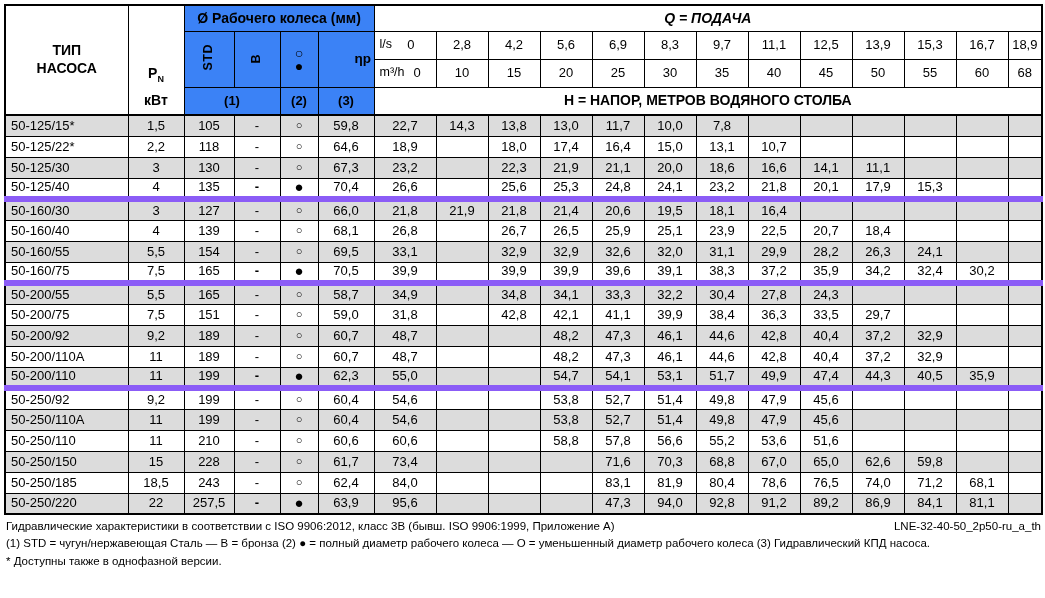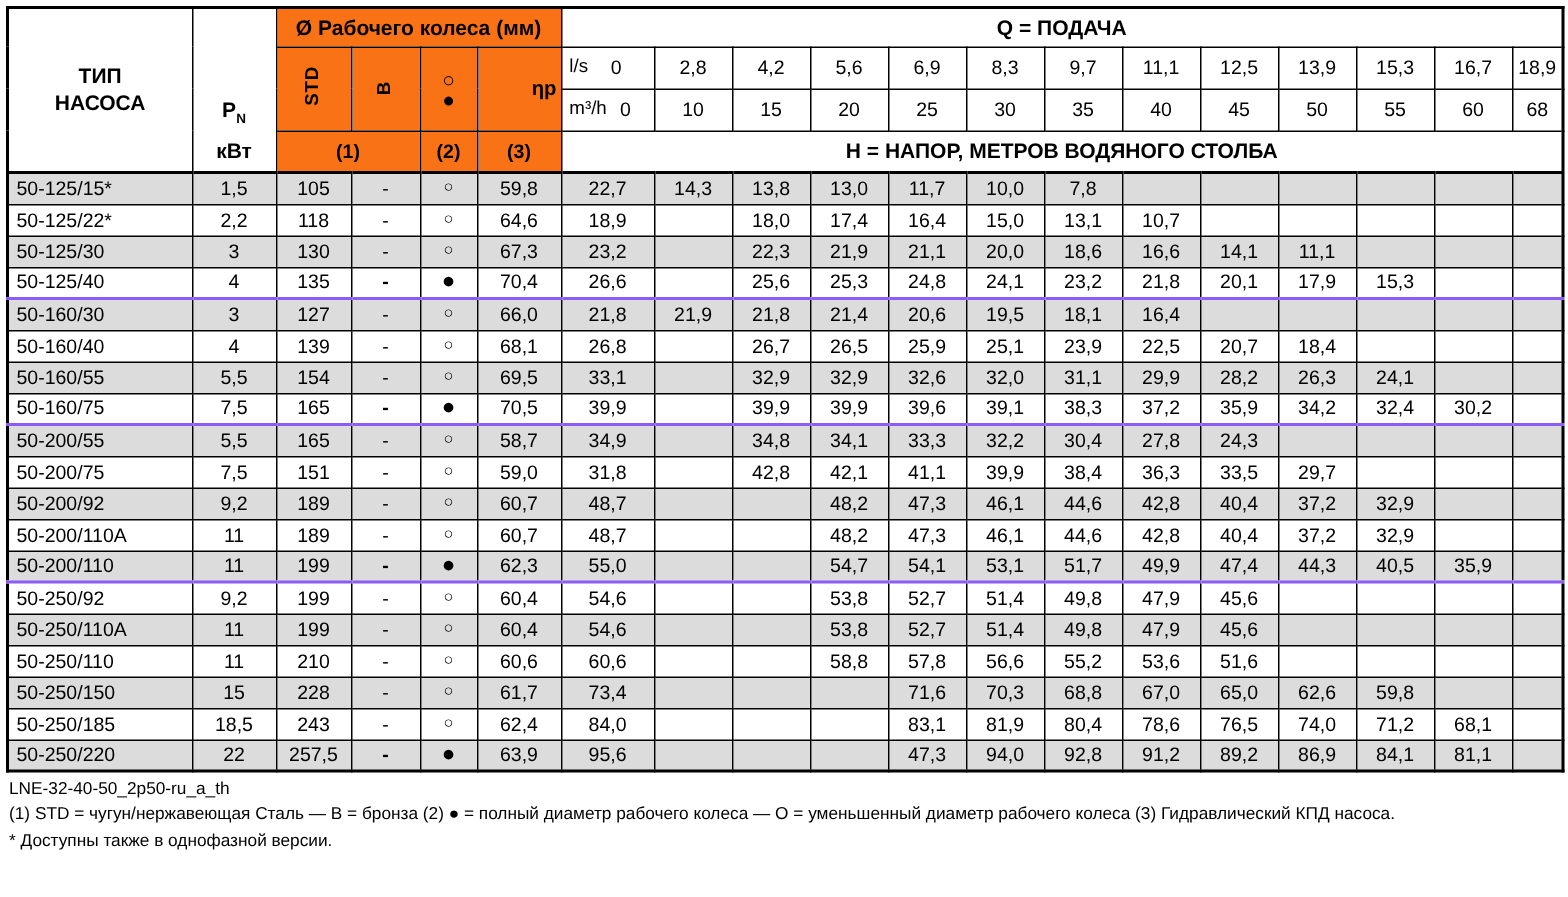--- a/index.html
+++ b/index.html
@@ -35,52 +35,52 @@
 
   th.c-type { font-size:14px; line-height:1.25; }
   th.c-type div { padding-bottom:1px; }
   th.c-type { vertical-align:middle; }
 
   th.c-pn { vertical-align:bottom; font-size:13.5px; }
   th.c-pn .pn-main { display:block; margin-bottom:9px; }
   th.c-pn .pn-unit { display:block; margin-bottom:6px; }
   th.c-pn sub { font-size:9px; }
 
-  th.shade-h { background:#f97316; }
+  th.shade-h { background:#3b82f6; }
 
   th.rot-cell { vertical-align:middle; }
   .rot {
     display:inline-block;
     writing-mode:vertical-rl;
     transform:rotate(180deg);
     font-size:12.5px;
     letter-spacing:0.5px;
   }
   th.diam-cell span { display:block; }
   .circle-open-h  { font-size:14px; line-height:14px; }
   .circle-filled-h{ font-size:14px; line-height:13px; }
   th.eta-cell { font-size:13.5px;padding-left:36px; }
 
-  th.q-title { font-size:14.5px; }
+  th.q-title { font-size:14.5px;font-style:italic; }
   th.h-title { font-size:14px; }
 
   th.tick { font-weight:normal; font-size:13px;margin-top:39px; }
   th.tick.first { font-weight:normal; }
   th.tick.first .inner {
     display:flex; align-items:center; justify-content:flex-start;
     padding-left:5px;
   }
   th.tick.first .unit { font-size:12.5px; }
   th.tick.first .val { flex:1; text-align:center; padding-right:6px; }
 
   
   tbody td { height:21px; }
   tbody tr.shade td { background:#dcdcdc; }
   tbody tr:first-child td { border-top:2px solid #000; }
-  tbody tr.group td { border-top:2px solid #8b5cf6;margin-left:44px; }
+  tbody tr.group td { border-top:6px solid #8b5cf6;margin-left:44px; }
   td.type-cell { text-align:left; padding-left:5px; font-size:13px; }
   td.variant { font-size:11px; }
   td.variant.filled { font-size:15px; }
   tr.filled-row td.bronze { font-weight:bold; }
 
   
   .footer {
     width:1037px;
     margin-top:3px;
     font-size:11.5px;
@@ -580,18 +580,19 @@
           <td>86,9</td>
           <td>84,1</td>
           <td>81,1</td>
           <td></td>
         </tr>
       </tbody>
   </table>
 
   <div class="footer">
     <div class="f-line1">
+      <span>Гидравлические характеристики в соответствии с ISO  9906:2012, класс  3B (бывш. ISO  9906:1999, Приложение  A)</span>
       <span>LNE-32-40-50_2p50-ru_a_th</span>
     </div>
     <div>(1) STD = чугун/нержавеющая Сталь  — B  = бронза (2) ●  = полный диаметр рабочего колеса  — O  = уменьшенный диаметр рабочего колеса (3) Гидравлический КПД насоса.</div>
     <div>* Доступны также в однофазной версии.</div>
   </div>
 </div>
 
 </body></html>

